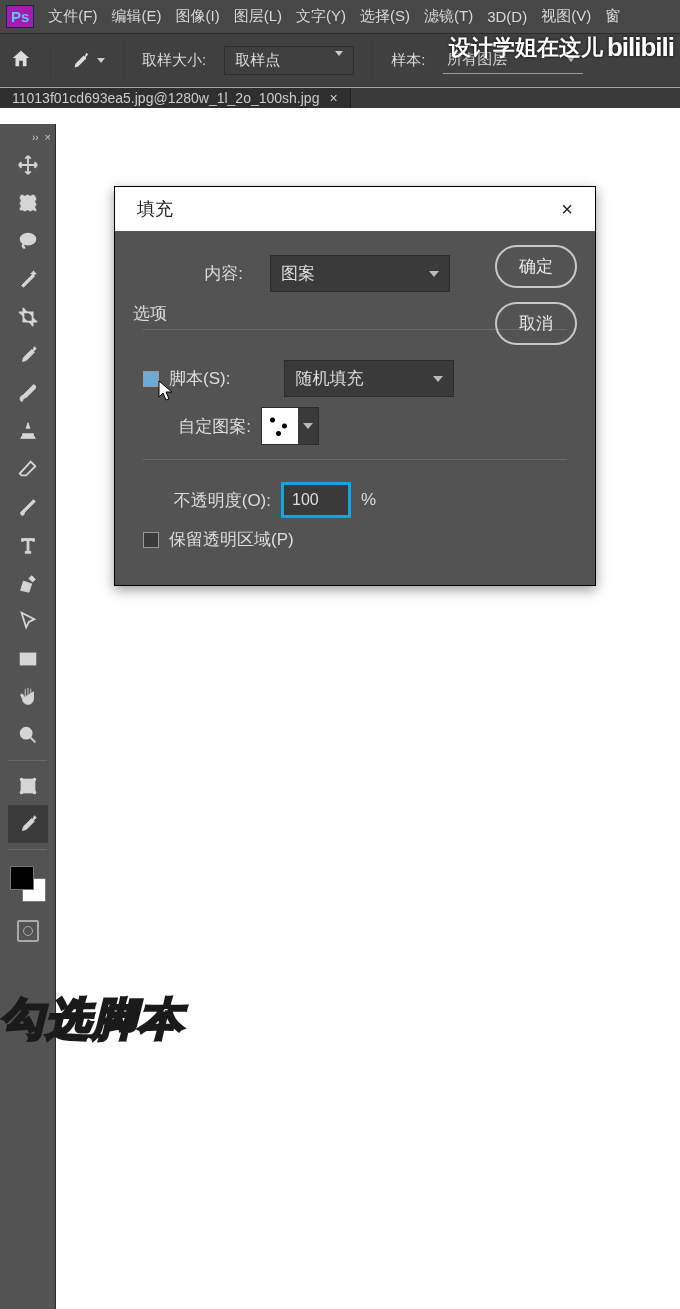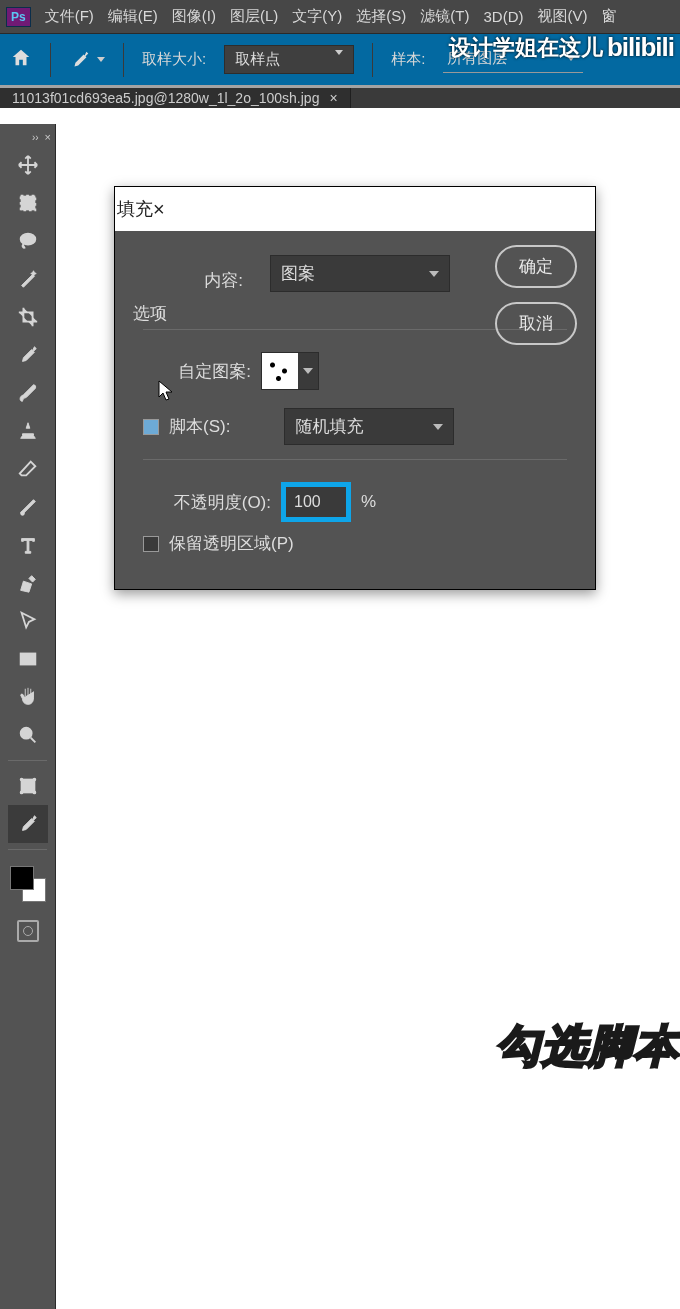--- a/index.html
+++ b/index.html
@@ -16,52 +16,52 @@
     background: #474747;
     display: flex;
     align-items: center;
     padding-left: 6px;
     color: #d8d8d8;
     font-size: 15px;
     gap: 14px;
     border-bottom: 1px solid #2a2a2a;
   }
   .ps-badge {
-    background: #701a75;
+    background: #a21caf;
     color: #5bc5f1;
     font-weight: bold;
-    font-size: 12px;
+    font-size: 15px;
     padding: 2px 4px;
     border: 1px solid #0a2e4a;
   }
   .menu-item { cursor: pointer; white-space: nowrap; }
   .watermark {
     position: absolute;
     top: 32px;
     right: 6px;
     color: #fff;
     font-size: 22px;
     font-weight: bold;
     text-shadow: 0 0 3px #000;
     z-index: 50;
     display: flex;
     align-items: center;
     gap: 4px;
   }
   .watermark .bili { font-family: Arial; letter-spacing: -1px; font-size: 26px;}
   .optbar {
     height: 54px;
-    background: #0369a1;
+    background: #404040;
     display: flex;
     align-items: center;
     padding: 0 10px;
     gap: 18px;
     color: #d8d8d8;
     font-size: 15px;
-    border-bottom: 3px solid #a3a3a3;
+    border-bottom: 1px solid #a3a3a3;
   }
   .home-icon {
     width: 22px; height: 22px; fill:#ddd;
   }
   .dropper-group { display:flex; align-items:center; gap:2px;}
   .dropper-icon { width: 22px; height:22px; fill:#ddd;}
   .caret { width:0;height:0;border-left:4px solid transparent;border-right:4px solid transparent;border-top:5px solid #ccc; margin-left:4px;}
   .combo {
     background:#3f3f3f; border:1px solid #2d2d2d; color:#ddd;
     padding:4px 10px; display:flex; align-items:flex-start; gap:30px; font-size:15px;
@@ -129,22 +129,22 @@
     position:absolute;
     left:114px; top:186px;
     width:482px;
     background:#535353;
     border:1px solid #000;
     box-shadow:0 4px 12px rgba(0,0,0,.4);
     z-index:20;
   }
   .dlg-title {
     background:#fff; color:#222;
-    display:flex; align-items:center;
-    padding:10px 2px;
+    display:flex; justify-content:space-between; align-items:center;
+    padding:10px 22px;
     font-size:18px;
   }
   .dlg-close{ font-size:20px; cursor:pointer;}
   .dlg-body { padding:14px 18px 20px 18px; color:#ddd; font-size:17px; position:relative;}
   .dlg-row { display:flex; align-items:center; gap:10px; margin:10px 0;}
   .lbl-right { text-align:right; min-width:100px;}
   .select {
     background:#3a3a3a; border:1px solid #2c2c2c; color:#ddd;
     padding:6px 10px; display:flex;align-items:center; justify-content:space-between;
     min-width:180px; font-size:17px;margin-left:17px;
@@ -160,31 +160,31 @@
   .pattern-swatch { width:36px;height:36px; background:#fff; display:flex;align-items:center;justify-content:center; position:relative; }
   .pattern-swatch::after{content:""; position:absolute; inset:3px; background:
     radial-gradient(circle at 25% 30%, #000 2px, transparent 3px),
     radial-gradient(circle at 65% 50%, #000 2px, transparent 3px),
     radial-gradient(circle at 45% 75%, #000 2px, transparent 3px);}
   .pattern-group{ display:flex; border:1px solid #2c2c2c;}
   .pattern-drop{ width:20px; background:#3a3a3a; display:flex;align-items:center;justify-content:center;}
   .check { width:16px;height:16px; border:1px solid #999; background:#3a3a3a; display:inline-block;}
   .check.partial { background:#6daad6; position:relative;}
   .input-num {
-    background:#3a3a3a; border:5px solid #0ea5e9; color:#ddd;
+    background:#3a3a3a; border:3px solid #0ea5e9; color:#ddd;
     padding:6px 8px; width:70px; font-size:16px;
   }
   .cursor-arrow {
     position:absolute; left:158px; top:380px; z-index:25;
     width:16px; height:22px;
   }
   .cursor-arrow svg{ width:16px;height:22px;}
   .caption {
-    position:absolute; left:0; right:0; top:1017px;
-    text-align:right; font-size:44px; font-weight:900;
+    position:absolute; left:0; right:0; top:990px;
+    text-align:left; font-size:44px; font-weight:900;
     color:#fff;
     -webkit-text-stroke: 3px #1a1a1a;
     font-style: italic;
     letter-spacing:2px;
   }
 </style>
 </head>
 <body>
 
 <div class="menubar">
@@ -360,47 +360,47 @@
   <div class="dlg-title">
     <span>填充</span>
     <span class="dlg-close">×</span>
   </div>
   <div class="dlg-body">
     <div class="btn-col">
       <button class="btn">确定</button>
       <button class="btn">取消</button>
     </div>
 
-    <div class="dlg-row" style="margin-left:60px;align-items:flex-end;">
+    <div class="dlg-row" style="margin-left:60px;">
       <span class="lbl-right" style="min-width:50px;">内容:</span>
       <div class="select">
         <span>图案</span>
         <span class="chev"></span>
       </div>
     </div>
 
     <div class="fieldset-label">选项</div>
     <div class="fieldset">
+      <div class="dlg-row" style="margin-top:18px;">
+        <span class="check partial"></span>
+        <span>脚本(S):</span>
+        <div class="select" style="margin-left:44px;min-width:170px;">
+          <span>随机填充</span>
+          <span class="chev"></span>
+        </div>
+      </div>
       <div class="dlg-row" style="margin-left:20px;">
         <span class="lbl-right" style="min-width:88px;">自定图案:</span>
         <div class="pattern-group">
           <div class="pattern-swatch"></div>
           <div class="pattern-drop">
               <span class="chev"></span>
             </div>
         </div>
       </div>
-      <div class="dlg-row" style="margin-top:18px;">
-        <span class="check partial"></span>
-        <span>脚本(S):</span>
-        <div class="select" style="margin-left:44px;min-width:170px;">
-          <span>随机填充</span>
-          <span class="chev"></span>
-        </div>
-      </div>
     </div>
 
     <div class="fieldset" style="border-top:1px solid #6a6a6a;">
       <div class="dlg-row" style="margin-left:10px;">
         <span class="lbl-right" style="min-width:118px;">不透明度(O):</span>
         <input class="input-num" value="100" style="">
         <span>%</span>
       </div>
       <div class="dlg-row">
         <span class="check"></span>

